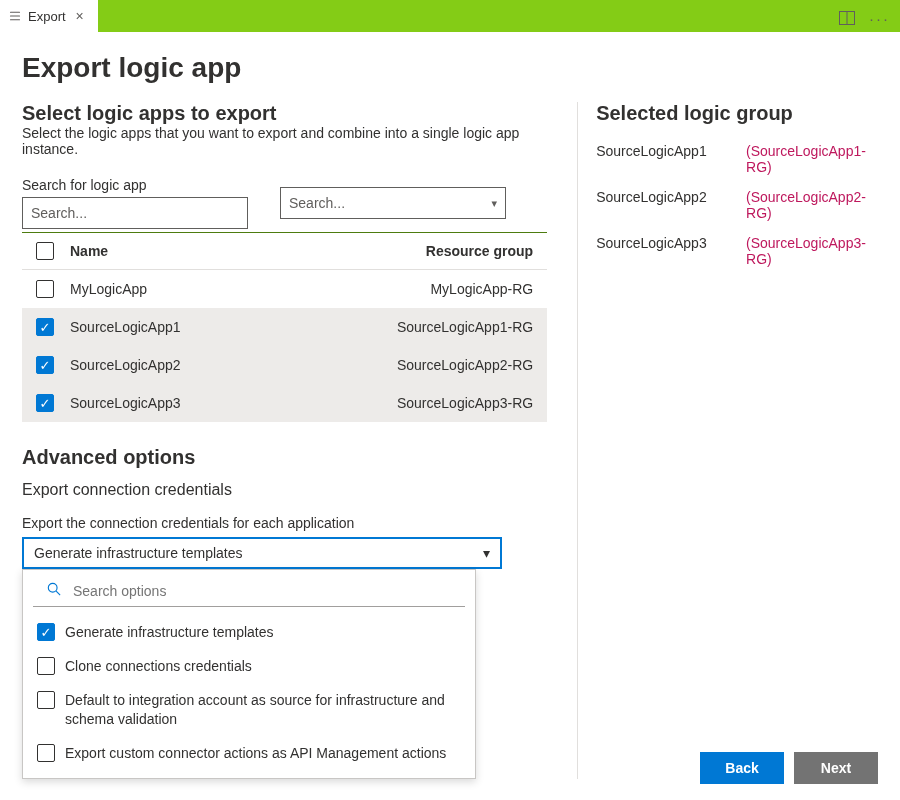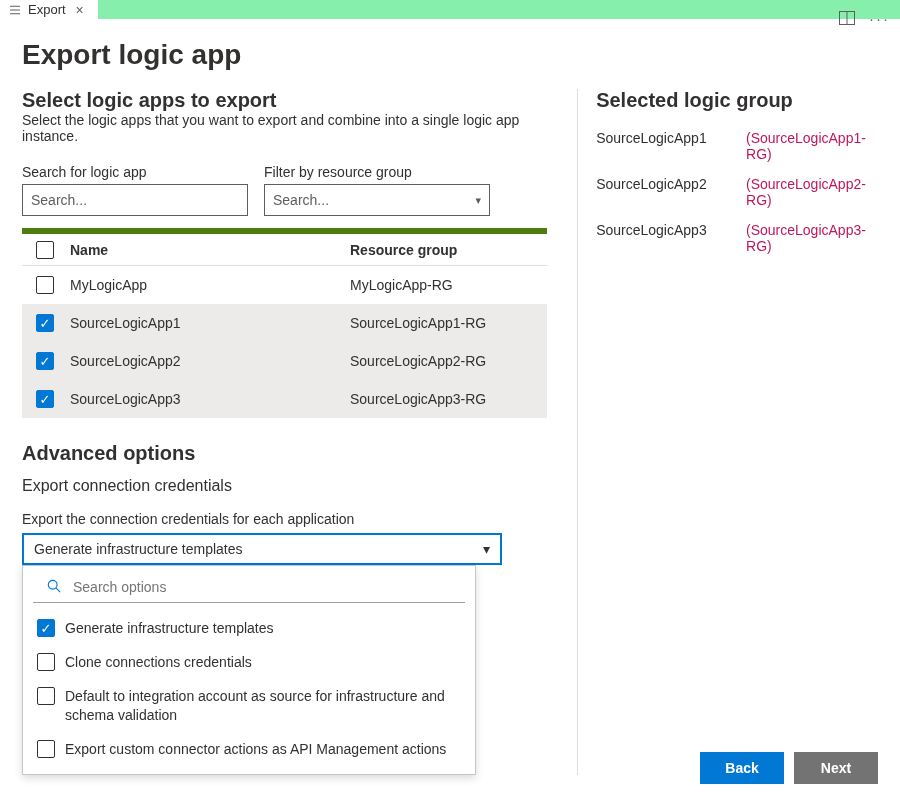--- a/index.html
+++ b/index.html
@@ -7,22 +7,22 @@
     margin: 0;
     font-family: "Segoe UI", -apple-system, sans-serif;
     font-size: 14px;
     color: #323130;
     background: #fff;
     width: 900px;
     height: 800px;
     overflow: hidden;
   }
   .tab-bar {
-    height: 19px;
-    background: #86efac;
+    height: 32px;
+    background: #84cc16;
     display: flex;
     align-items: center;
     position: relative;
   }
   .tab {
     background: #fff;
     height: 36px;
     display: flex;
     align-items: center;
     padding: 0 10px 0 8px;
@@ -35,59 +35,59 @@
   .tab-bar-actions { position:absolute; right:10px; top:0; height:36px; display:flex; align-items:center; gap:14px; color:#605e5c;}
   .tab-bar-actions .ico { cursor:pointer; font-size:15px; display:inline-flex; }
   .content { padding: 14px 22px 16px 22px; }
   h1 { font-size:28px; font-weight:600; margin:6px 0 18px 0; }
   h2 { font-size:20px; font-weight:600; margin:0 0 0 0; }
   h3 { font-size:20px; font-weight:600; margin:24px 0 12px 0; }
   .subtitle { font-size:14px; color:#323130; margin:0 0 20px 0;}
   .layout { display:flex; gap:30px; }
   .left-col { width: 570px; }
   .right-col { flex:1; border-left:1px solid #e1dfdd; padding-left:18px; min-height:300px;}
-  .field-row { display:flex; gap:16px; margin-bottom:12px;align-items:center; }
+  .field-row { display:flex; gap:32px; margin-bottom:3px;align-items:center; }
   .field { display:flex; flex-direction:column; gap:4px; }
   .field label { font-size:14px; color:#323130; }
   .text-input {
     height:32px; border:1px solid #605e5c; padding:0 8px; font-size:14px;
     font-family:inherit; background:#fff; outline:none;
   }
   .text-input::placeholder { color:#605e5c; }
   .combo {
     height:32px; border:1px solid #605e5c; display:flex; align-items:center;
     padding:0 8px; justify-content:space-between; cursor:pointer; background:#fff;
     font-size:14px;
   }
   .combo .chev { font-size:11px; color:#605e5c; }
   .table { width:100%; }
   .thead, .trow { display:flex; align-items:center; height:38px; padding:0 14px; }
-  .thead { border-top:6px solid #4d7c0f; border-bottom:1px solid #e1dfdd; font-weight:600; }
+  .thead { border-top:1px solid #4d7c0f; border-bottom:1px solid #e1dfdd; font-weight:600; }
   .col-chk { width:34px; display:flex; align-items:center; }
   .col-name { flex:0 0 280px; }
-  .col-rg { flex:1; }
+  .col-rg { flex:1;text-align:right; }
   .trow.selected { background:#edebe9; }
   .chkbox {
     width:18px; height:18px; border:1px solid #323130; border-radius:2px;
     display:inline-flex; align-items:center; justify-content:center; cursor:pointer;
     background:#fff;
   }
   .chkbox.checked { background:#0078d4; border-color:#0078d4; color:#fff; }
   .chkbox.checked::after { content:"✓"; font-size:13px; line-height:1; }
   .subhead { font-size:16px; font-weight:400; margin:6px 0 16px 0; }
   .adv-desc { font-size:14px; margin:0 0 6px 0; }
   .dd-combo {
     width:480px; height:32px; border:2px solid #0078d4; display:flex; align-items:center;
     padding:0 10px; justify-content:space-between; cursor:pointer; background:#fff; font-size:14px;
   }
   .dd-panel {
     width:454px; border:1px solid #c8c6c4; box-shadow:0 3px 8px rgba(0,0,0,.15);
     background:#fff; padding:8px 0 8px 0; margin-top:0;
   }
-  .dd-search { display:flex; align-items:flex-end; gap:10px; padding:4px 14px 6px 14px;
+  .dd-search { display:flex; align-items:flex-start; gap:10px; padding:4px 14px 6px 14px;
     border-bottom:1px solid #a19f9d; margin:0 10px 8px 10px;}
   .dd-search .sicon { color:#0078d4; font-size:14px; }
   .dd-search input { border:none; outline:none; font-size:14px; flex:1; font-family:inherit; color:#605e5c; }
   .dd-opt { display:flex; align-items:flex-start; gap:10px; padding:8px 14px; cursor:pointer; }
   .dd-opt .lbl { font-size:14px; line-height:1.3; }
   .sel-list { margin-top:18px; display:flex; flex-direction:column; gap:14px; }
   .sel-row { display:flex; gap:12px; }
   .sel-name { width:130px; }
   .sel-rg { color:#be185d;margin-left:20px; }
   .footer {
@@ -130,21 +130,20 @@
     <div class="left-col">
       <h2>Select logic apps to export</h2>
       <p class="subtitle">Select the logic apps that you want to export and combine into a single logic app instance.</p>
 
       <div class="field-row">
         <div class="field" style="width:226px;">
           <label>Search for logic app</label>
           <input class="text-input" placeholder="Search..." style="">
         </div>
         <div class="field" style="width:226px;">
-          <label>Filter by resource group</label>
           <div class="combo">
             <span style="color:#605e5c;">Search...</span>
             <span class="chev">▾</span>
           </div>
         </div>
       </div>
 
       <div class="table">
         <div class="thead">
           <div class="col-chk">

